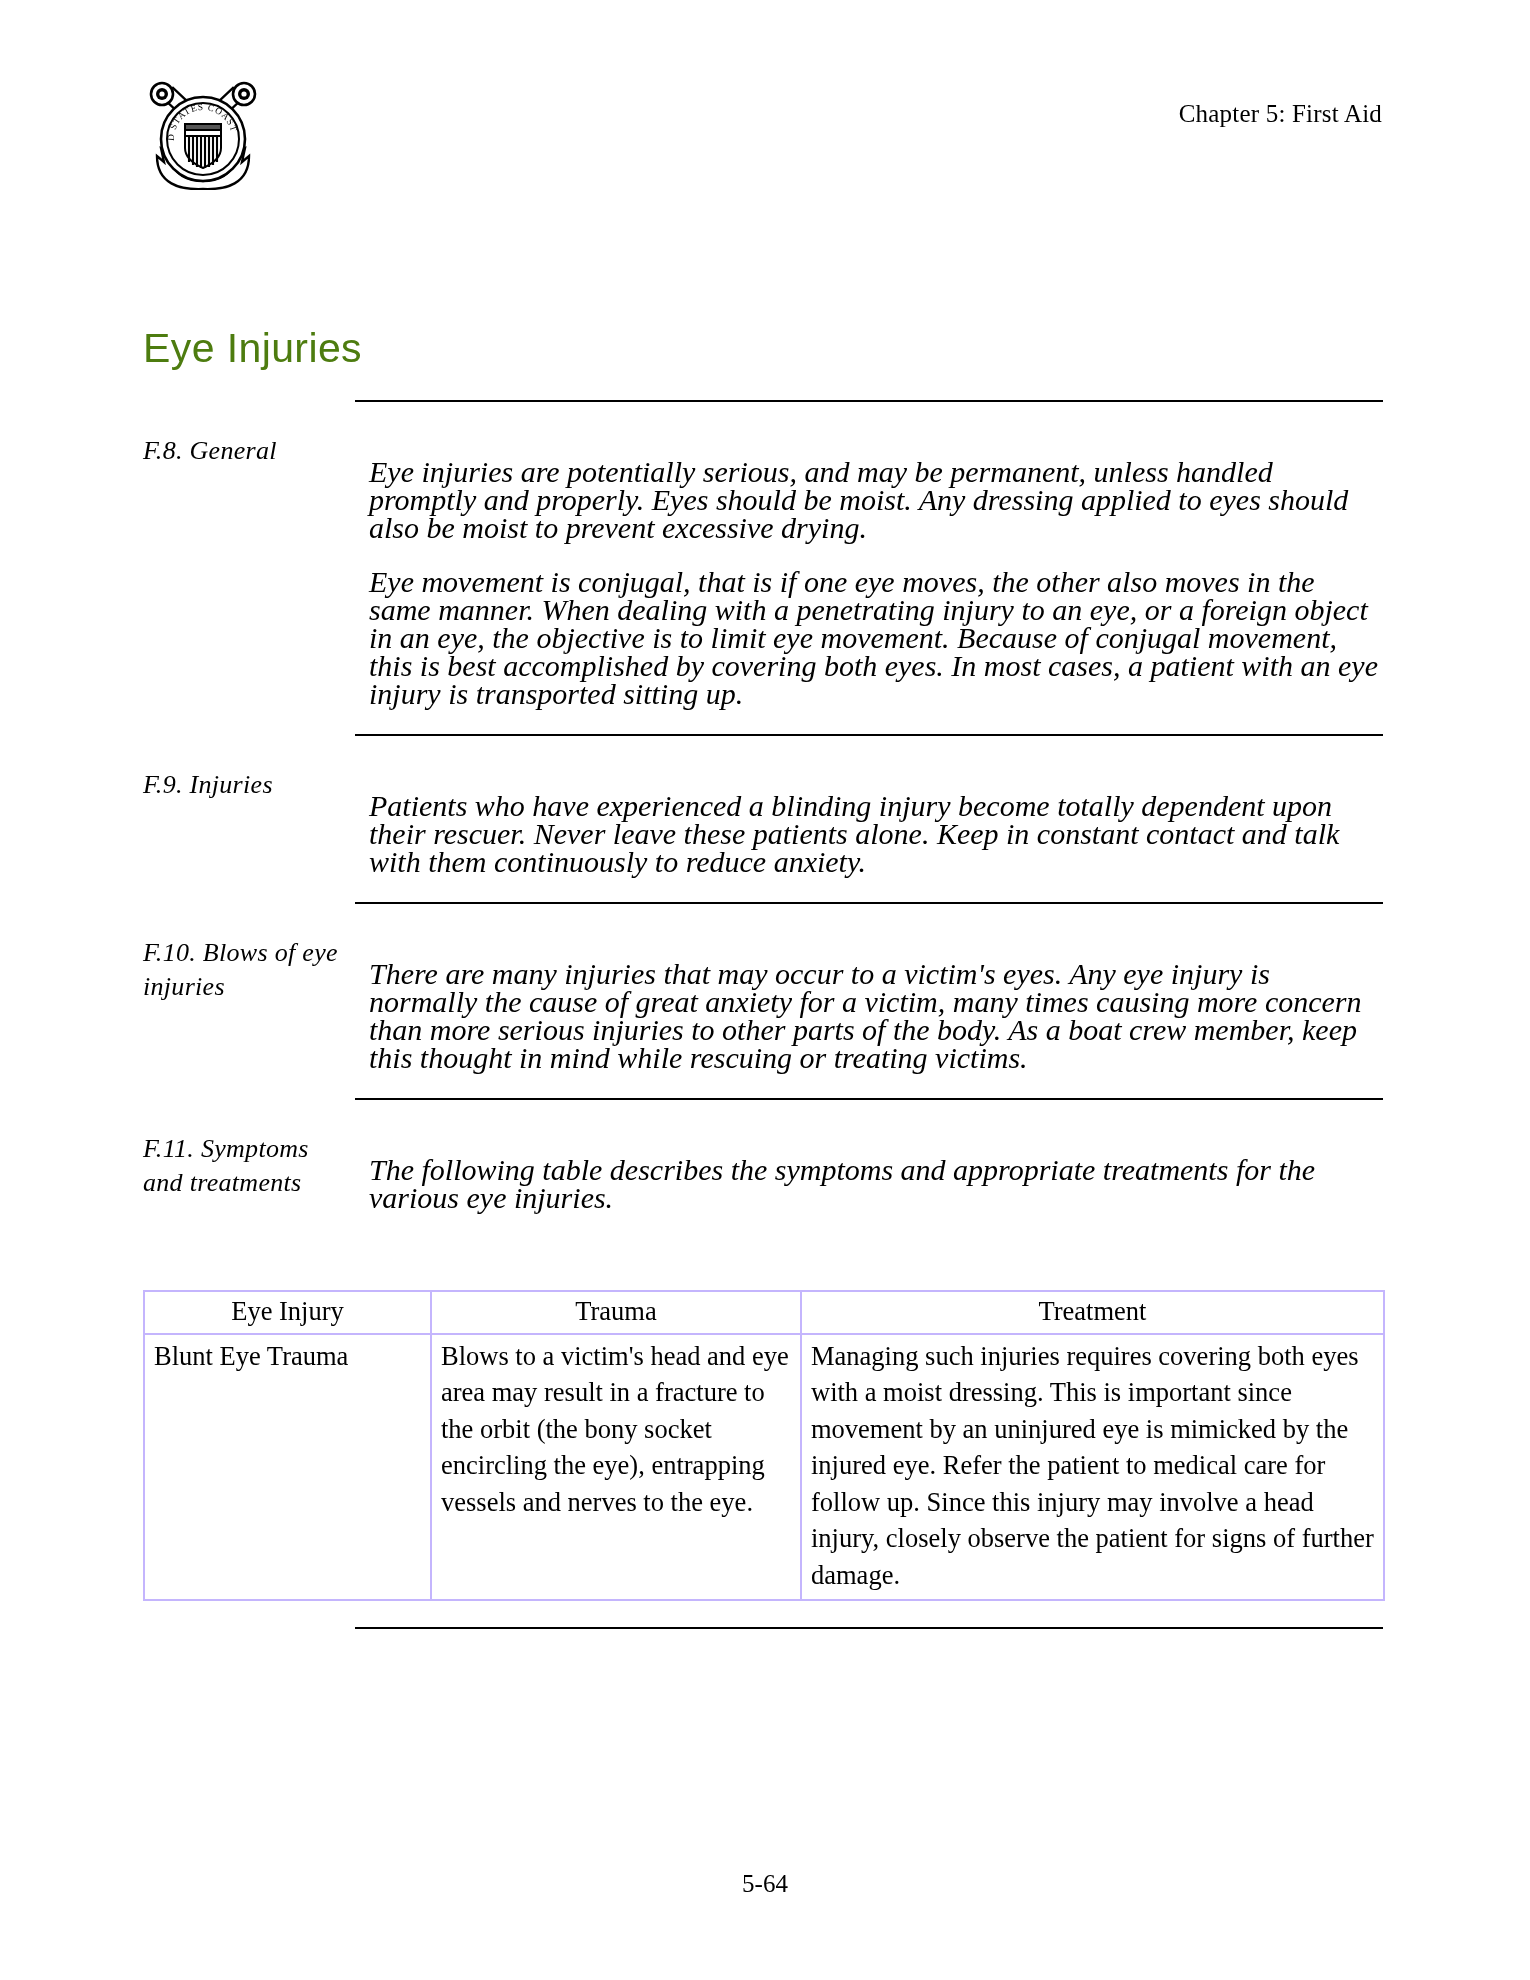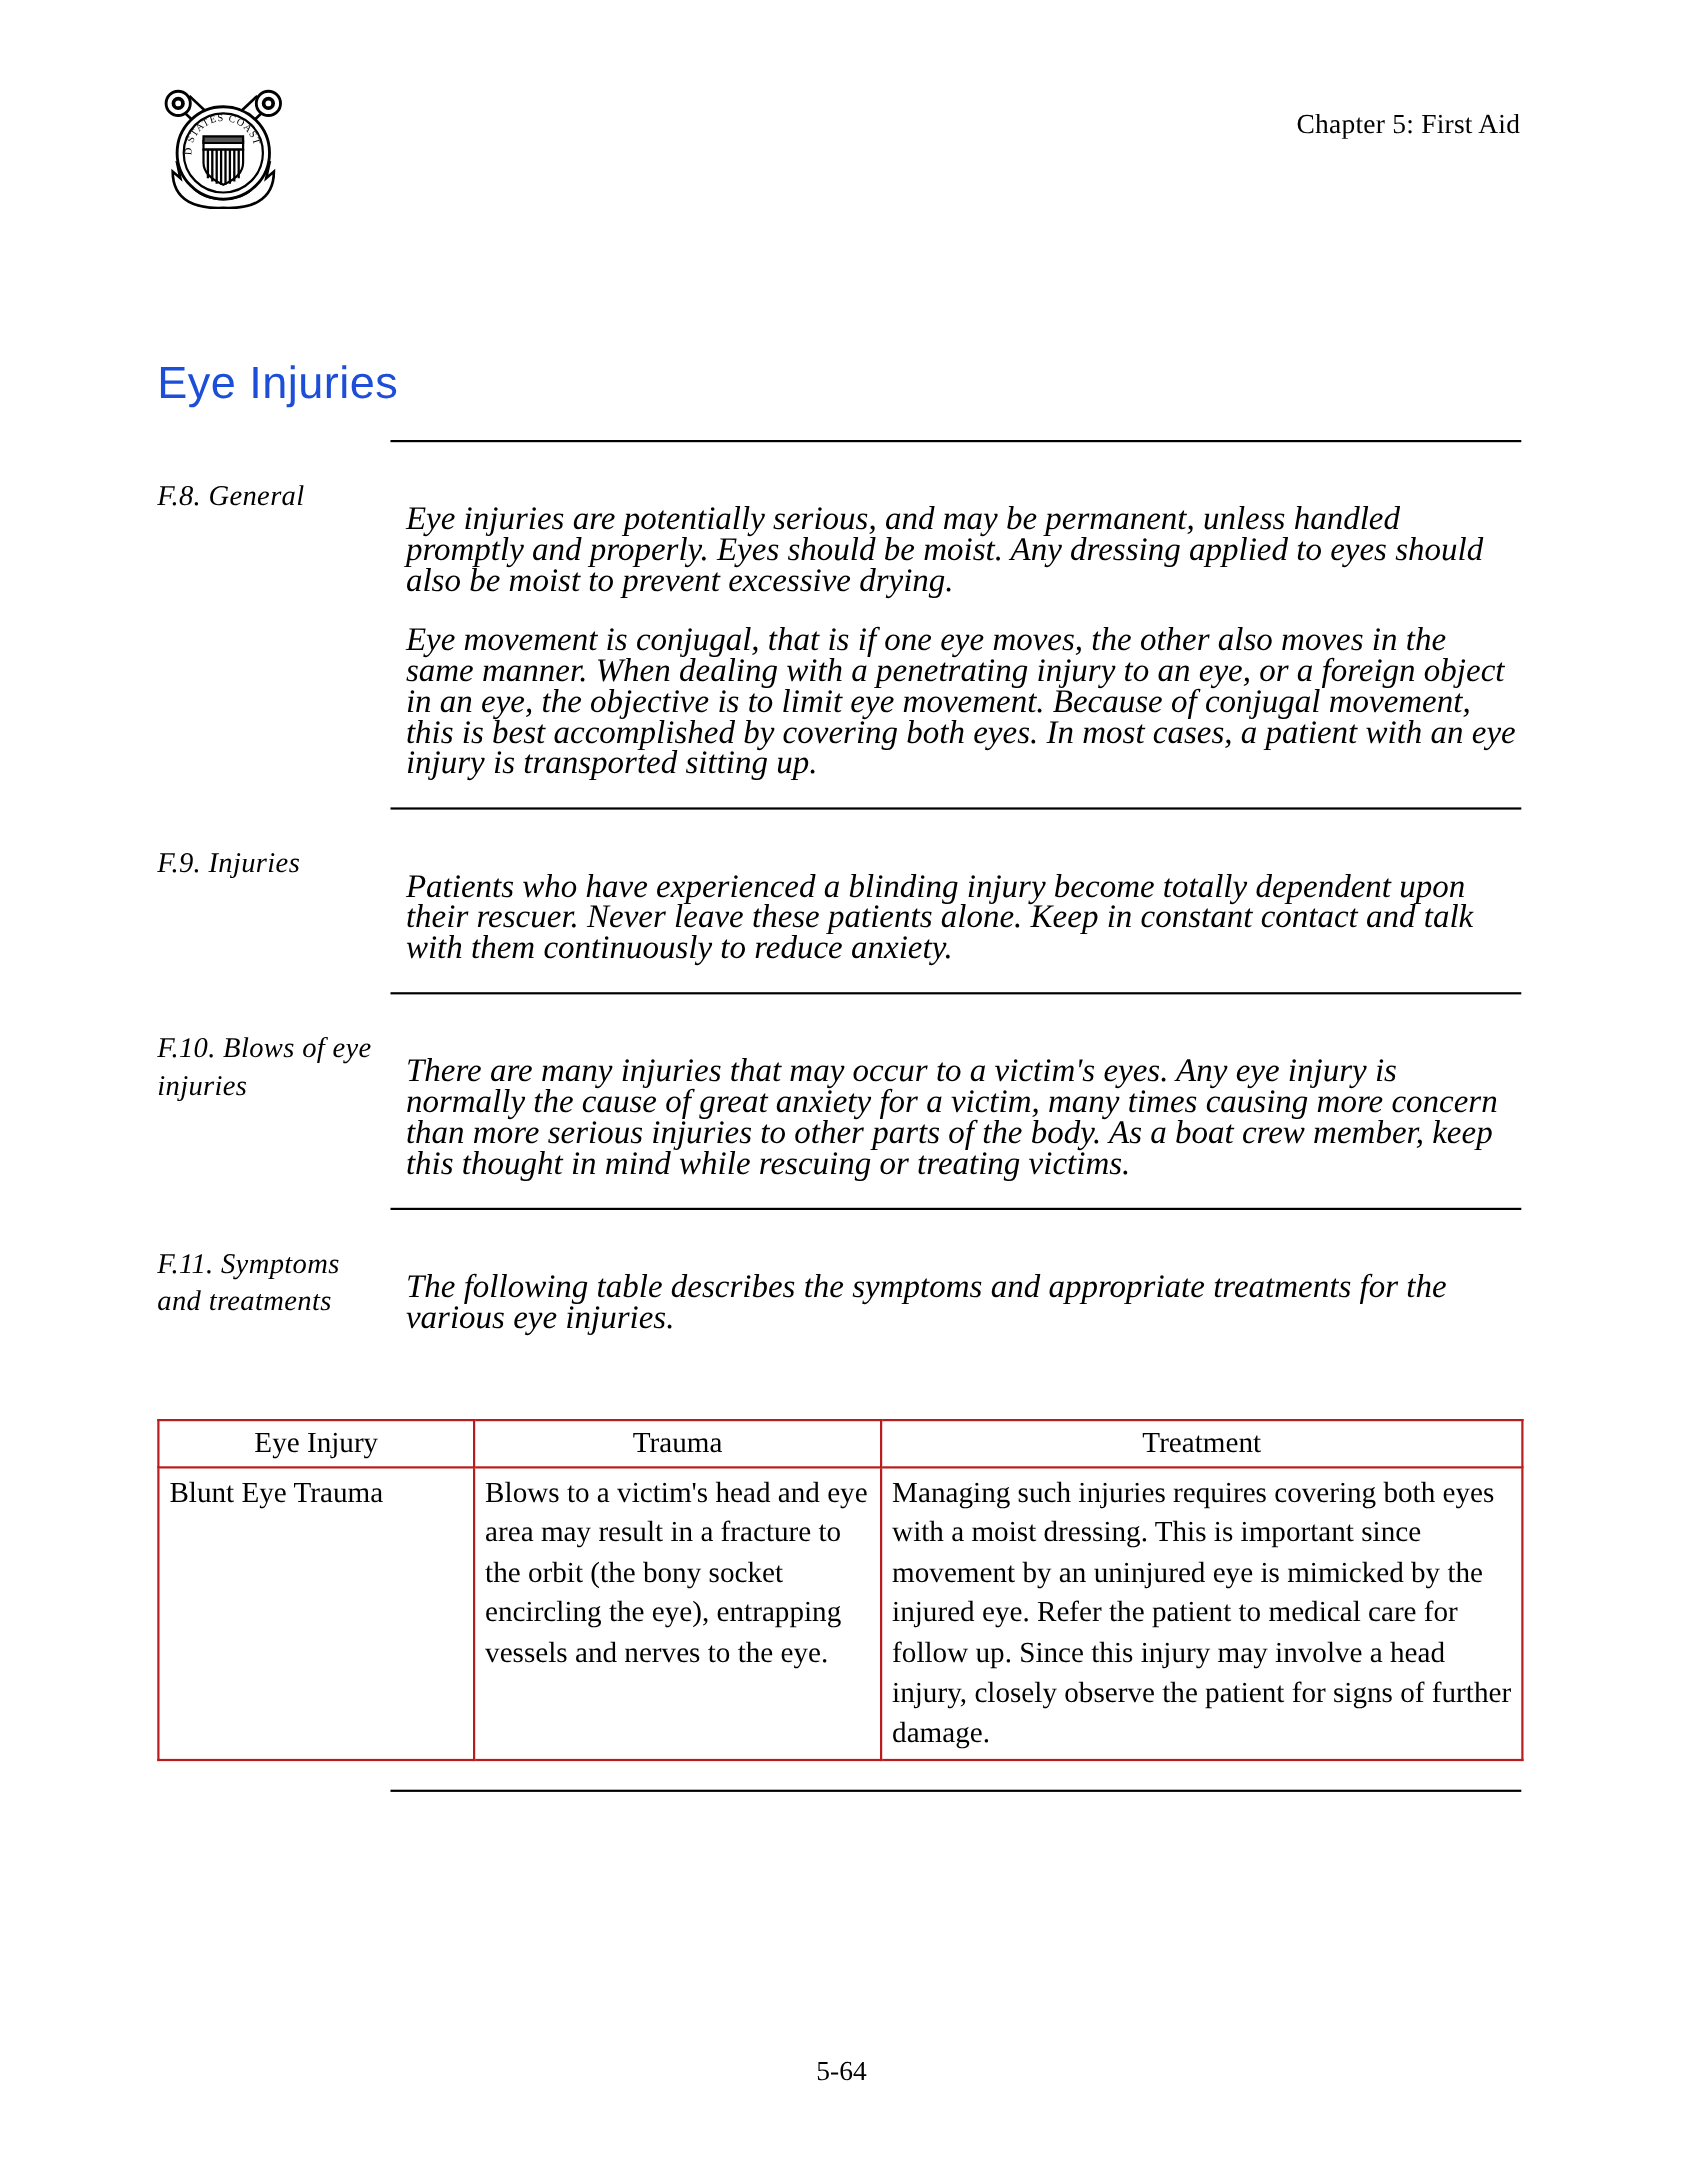--- a/index.html
+++ b/index.html
@@ -46,21 +46,21 @@
 
   
   .page-title {
     position: absolute;
     left: 143px;
     top: 325px;
     font-family: "Liberation Sans", sans-serif;
     font-size: 41px;
     font-weight: 400;
     letter-spacing: 0.4px;
-    color: #1d4ed8;
+    color: #4d7c0f;
   }
 
   
   .content {
     position: absolute;
     left: 143px;
     top: 400px;
     width: 1240px;
   }
 
@@ -106,21 +106,21 @@
     top: 1290px;
     width: 1240px;
   }
   table.injury-table {
     border-collapse: collapse;
     width: 1240px;
     table-layout: fixed;
   }
   table.injury-table th,
   table.injury-table td {
-    border: 2px solid #b91c1c;
+    border: 2px solid #c4b5fd;
     vertical-align: top;
     font-size: 26.5px;
     line-height: 36.5px;
     padding: 3px 9px 6px 9px;
   }
   table.injury-table th {
     font-weight: 400;
     text-align: center;
     padding-top: 1px;
     padding-bottom: 3px;

